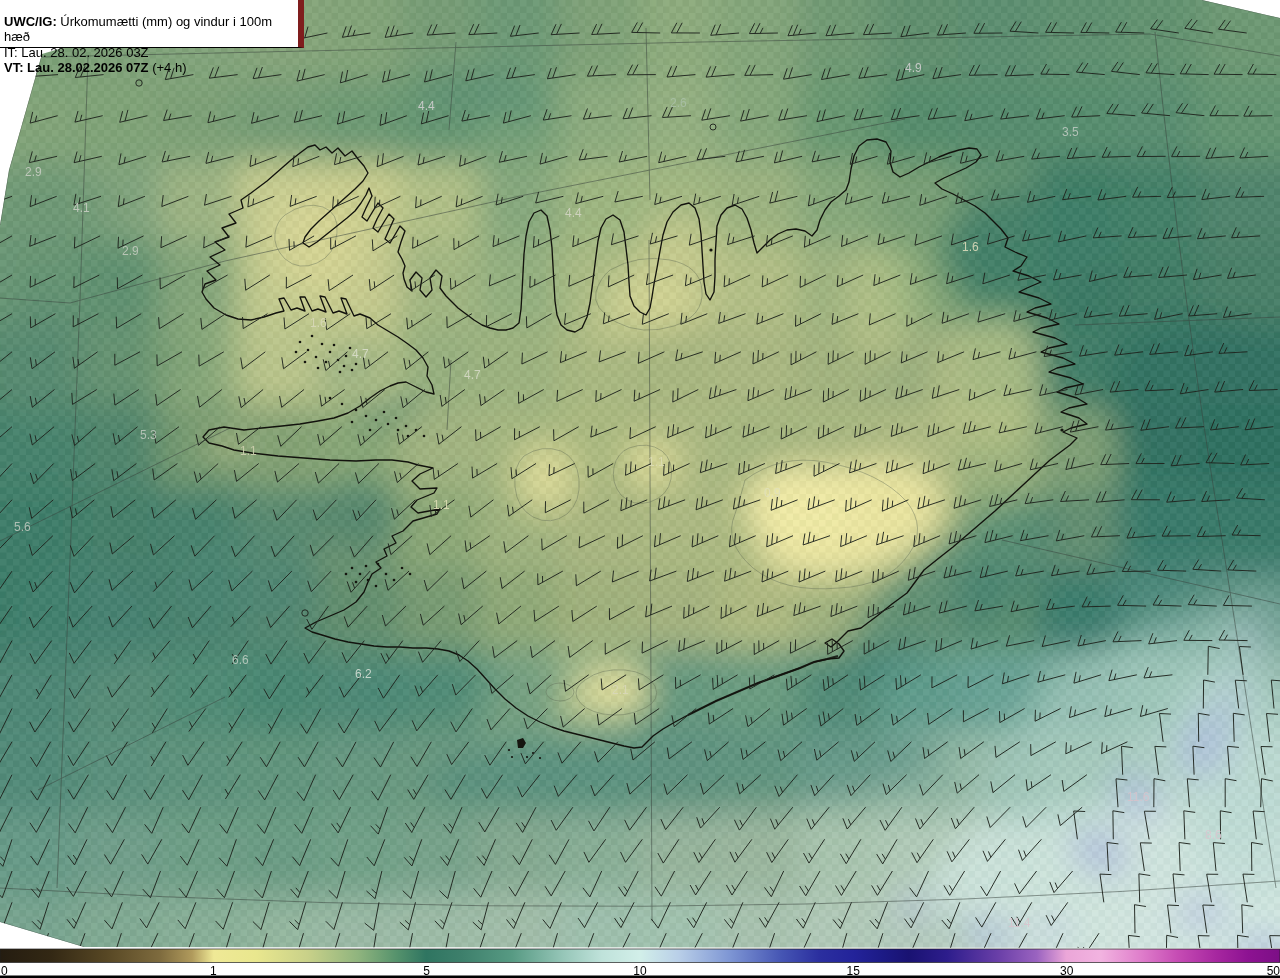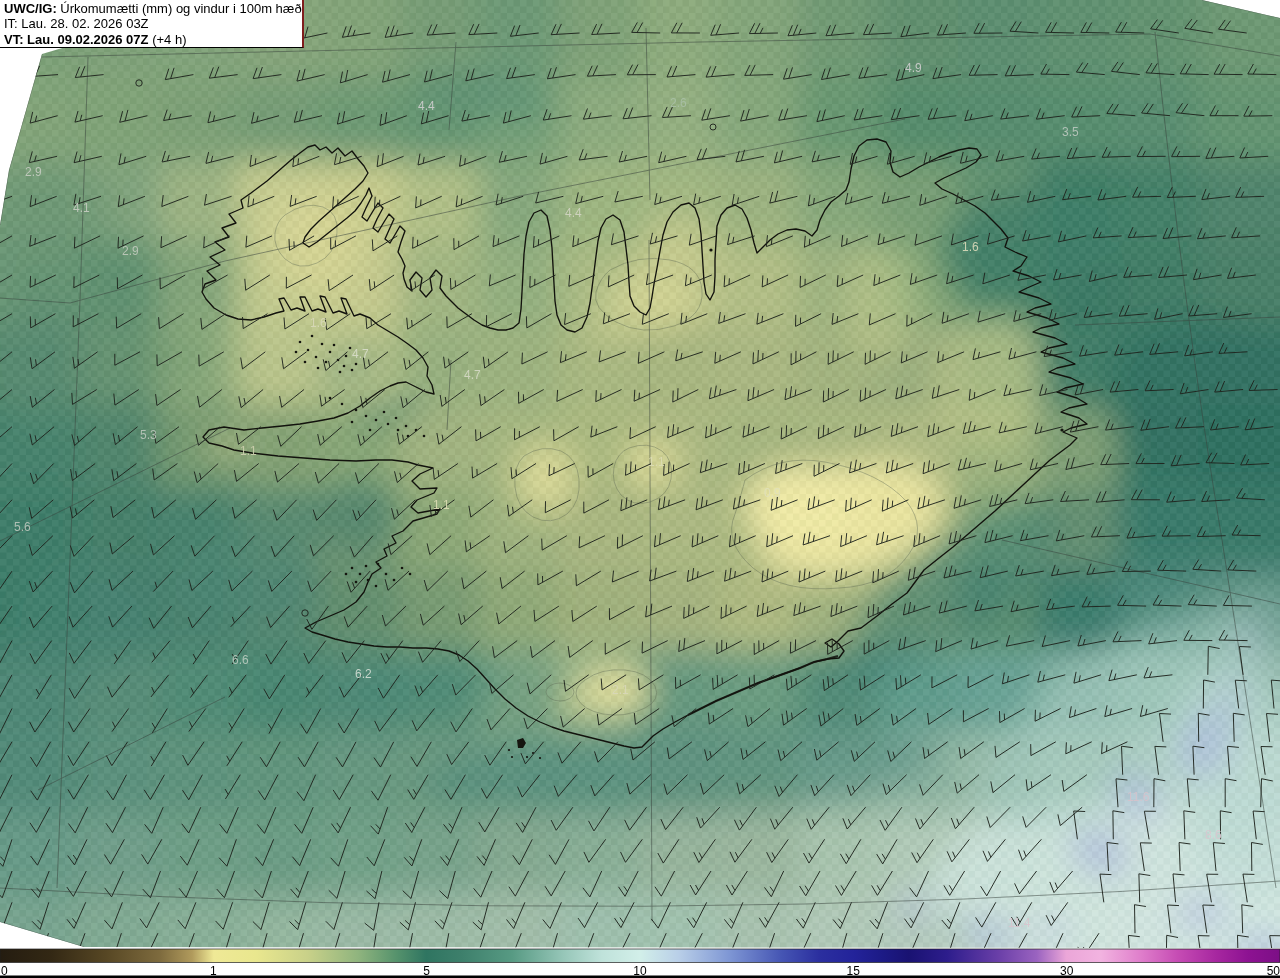--- a/index.html
+++ b/index.html
@@ -1,18 +1,18 @@
 <!DOCTYPE html>
 <html><head><meta charset="utf-8">
 <style>
 html,body{margin:0;padding:0;background:#fff;width:1280px;height:978px;overflow:hidden}
 svg{display:block}
 .lab{font:12px "Liberation Sans",sans-serif;opacity:.93}
 .cbl{font:12px "Liberation Sans",sans-serif;fill:#000}
-#tbox{position:absolute;left:0;top:0;width:304px;height:48px;background:#fff;border-right:2px solid #7f1d1d;border-bottom:1px solid #000;font:13px "Liberation Sans",sans-serif;color:#000;line-height:1.18;padding:1px 0 0 4px;box-sizing:border-box}
+#tbox{position:absolute;left:0;top:0;width:304px;height:48px;background:#fff;border-right:6px solid #7f1d1d;border-bottom:1px solid #000;font:13px "Liberation Sans",sans-serif;color:#000;line-height:1.18;padding:14px 0 0 4px;box-sizing:border-box}
 </style></head>
 <body>
 <svg width="1280" height="978" viewBox="0 0 1280 978">
 <defs>
 <filter id="b" x="-8%" y="-8%" width="116%" height="116%">
         <feGaussianBlur stdDeviation="16"></feGaussianBlur>
       </filter>
 <clipPath id="map">
         <polygon points="42,54 225,0 1202,0 1280,18 1280,948 84,947 0,922 0,225 9,170"></polygon>
       </clipPath>
@@ -1397,13 +1397,13 @@
 <g class="cbl">
       <text x="1.0" y="975" text-anchor="start">0</text>
       <text x="213.3" y="975" text-anchor="middle">1</text>
       <text x="426.7" y="975" text-anchor="middle">5</text>
       <text x="640.0" y="975" text-anchor="middle">10</text>
       <text x="853.3" y="975" text-anchor="middle">15</text>
       <text x="1066.7" y="975" text-anchor="middle">30</text>
       <text x="1280.0" y="975" text-anchor="end">50</text>
     </g>
 </svg>
-<div id="tbox"><b>UWC/IG:</b> Úrkomumætti (mm) og vindur i 100m hæð<br>IT: Lau. 28. 02. 2026 03Z<br><b>VT: Lau. 09.02.2026 07Z</b> (+4 h)</div>
+<div id="tbox"><b>UWC/IG:</b> Úrkomumætti (mm) og vindur i 100m hæð<br>IT: Lau. 28. 02. 2026 03Z<br><b>VT: Lau. 28.02.2026 07Z</b> (+4 h)</div>
 
 </body></html>

